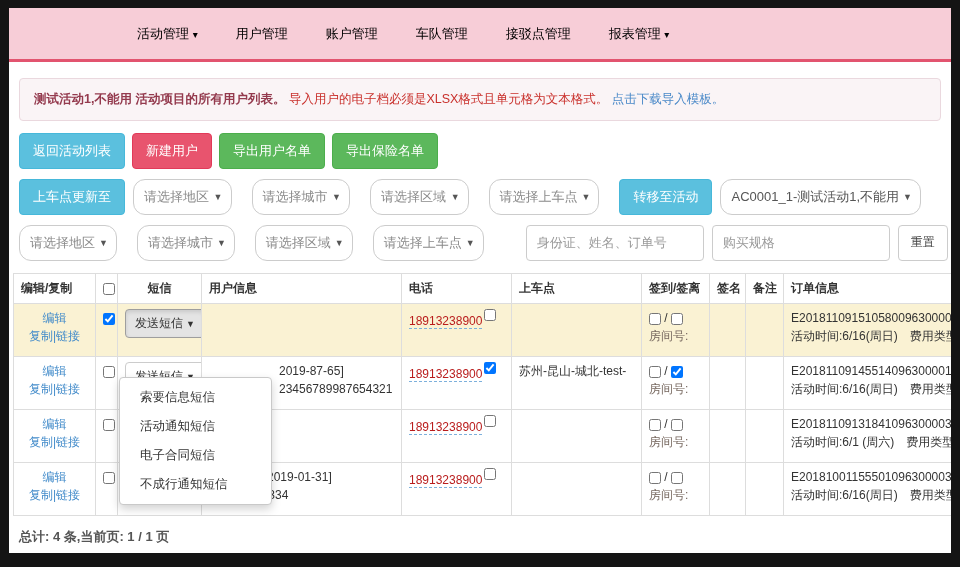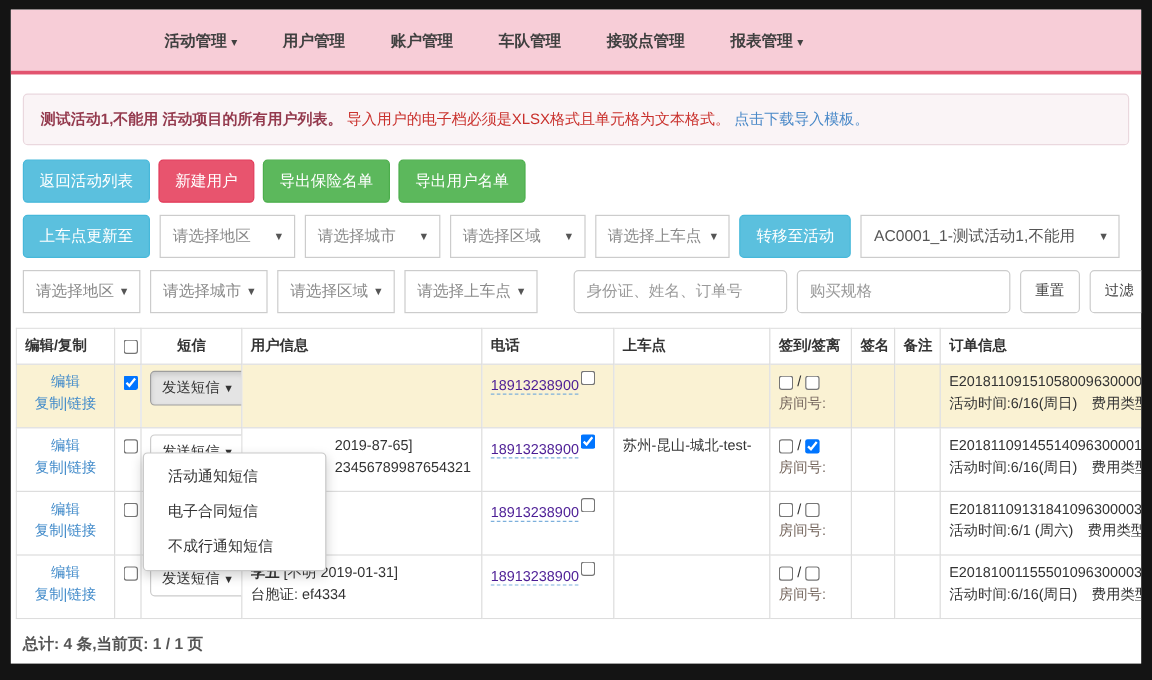--- a/index.html
+++ b/index.html
@@ -3,55 +3,55 @@
 <meta charset="utf-8">
 <style>
   * { margin:0; padding:0; box-sizing:border-box; }
   html,body { width:960px; height:567px; }
   body { background:#111; font-family:"Liberation Sans","DejaVu Sans",sans-serif; overflow:hidden; }
   .frame { width:960px; height:567px; background:#141414; padding:8px 9px 14px 9px; }
   .page { width:942px; height:545px; background:#fff; overflow:hidden; position:relative; }
 
   
   .navbar { height:54px; background:#f7cdd7; border-bottom:3px solid #e2546f; display:flex; align-items:center; padding-left:128px; }
-  .nav-item { color:#404040; font-size:13px; font-weight:bold; margin-right:38px; cursor:pointer; white-space:nowrap; }
+  .nav-item { color:#000000; font-size:13px; font-weight:normal; margin-right:38px; cursor:pointer; white-space:nowrap; }
   .nav-item .caret { font-size:10px; }
 
   
   .alert { margin:16px 10px 0 10px; background:#faf4f6; border:1px solid #ead8de; border-radius:4px; padding:11px 14px; font-size:12.5px; line-height:1.5; }
   .alert .strong { color:#943a4e; font-weight:bold; }
   .alert .warn { color:#c9302c; }
   .alert .link { color:#4a89c8; cursor:pointer; }
 
   
   .btn-row { margin:12px 10px 0 10px; display:flex; gap:7px;text-align:center; }
   .btn { display:inline-block; border-radius:4px; font-size:13px; padding:8px 13px; color:#fff; border:1px solid transparent; cursor:pointer; white-space:nowrap; }
   .btn-info { background:#5bc0de; border-color:#46b8da; }
   .btn-pink { background:#e8546e; border-color:#e23a59; }
   .btn-green { background:#5cb85c; border-color:#4cae4c; }
 
   
   .filter-row { margin:10px 10px 0 10px; display:flex; white-space:nowrap; }
-  .sel { position:relative; display:inline-flex; align-items:center; justify-content:space-between; width:113px; height:36px; background:#fff; border:1px solid #ccc; border-radius:0; padding:0 8px 0 10px; font-size:13px; color:#8a8a8a; margin-right:8px; cursor:pointer; }
+  .sel { position:relative; display:inline-flex; align-items:center; justify-content:space-between; width:113px; height:36px; background:#fff; border:1px solid #ccc; border-radius:12px; padding:0 8px 0 10px; font-size:13px; color:#8a8a8a; margin-right:20px; cursor:pointer; }
   .sel .caret { color:#555; font-size:9px; margin-left:4px; }
   .sel.wide { width:216px; color:#555; }
   .txt { height:36px; background:#fff; border:1px solid #ccc; border-radius:4px; padding:0 10px; font-size:13px; color:#333; margin-right:8px; }
   .txt::placeholder { color:#9a9a9a; }
   .btn-sm { height:36px; padding:0 12px; font-size:12px; border-radius:4px; background:#fff; border:1px solid #ccc; color:#444; cursor:pointer; }
 
   
   .table-area { position:relative; margin:12px 0 0 4px; width:938px; overflow:hidden; }
   table { border-collapse:collapse; table-layout:fixed; width:1050px; font-size:12px; color:#333; }
   th, td { border:1px solid #ddd; padding:5px 7px; vertical-align:top; text-align:left; overflow:hidden; }
   th { font-weight:bold; height:30px; vertical-align:middle; white-space:nowrap; }
   td { height:53px; line-height:1.55; }
   tr.hl td { background:#faf2d3; }
   .c { text-align:center; }
   a.lnk { color:#428bca; text-decoration:none; cursor:pointer; }
-  .phone { color:#4c1d95; border-bottom:1px dashed #7db0dc; text-decoration:none; cursor:pointer; }
+  .phone { color:#b91c1c; border-bottom:1px dashed #7db0dc; text-decoration:none; cursor:pointer; }
   .cb { width:12px; height:12px; vertical-align:middle; }
   .cb-sup { vertical-align:4px; margin-left:2px; }
   .btn-sms { background:#fff; border:1px solid #ccc; border-radius:4px; font-size:12px; color:#333; padding:5px 9px; cursor:pointer; white-space:nowrap;text-align:center; }
   .btn-sms.active { background:#e4e4e4; border-color:#9e9e9e; box-shadow:inset 0 2px 4px rgba(0,0,0,.12); }
   .btn-sms .caret { font-size:9px; margin-left:3px; }
   .room { color:#76675e; }
   .order-line { white-space:nowrap; }
   .indent { padding-left:70px; display:block; }
   .uname { font-weight:bold; }
 
@@ -79,22 +79,22 @@
 
   <div class="alert">
     <span class="strong">测试活动1,不能用 活动项目的所有用户列表。</span>
     <span class="warn">导入用户的电子档必须是XLSX格式且单元格为文本格式。</span>
     <span class="link">点击下载导入模板。</span>
   </div>
 
   <div class="btn-row">
     <div class="btn btn-info">返回活动列表</div>
     <div class="btn btn-pink">新建用户</div>
+    <div class="btn btn-green">导出用户名单</div>
     <div class="btn btn-green">导出保险名单</div>
-    <div class="btn btn-green">导出用户名单</div>
   </div>
 
   <div class="filter-row">
     <div class="btn btn-info" style="height:36px;display:inline-flex;align-items:center;margin-right:8px;">上车点更新至</div>
     <div class="sel">
           <span>请选择地区</span>
           <span class="caret">▼</span>
         </div>
     <div class="sel">
           <span>请选择城市</span>
@@ -231,20 +231,21 @@
           <td></td>
           <td>
                 <div class="order-line">E20181001155501096300003</div>
                 <div class="order-line">活动时间:6/16(周日)　费用类型</div>
               </td>
         </tr>
       </tbody>
     </table>
 
     <div class="sms-menu">
+      <div class="item">索要信息短信</div>
       <div class="item">活动通知短信</div>
       <div class="item">电子合同短信</div>
       <div class="item">不成行通知短信</div>
     </div>
   </div>
 
   <div class="footer">总计: 4 条,当前页: 1 / 1 页</div>
 
 </div>
 </div>

